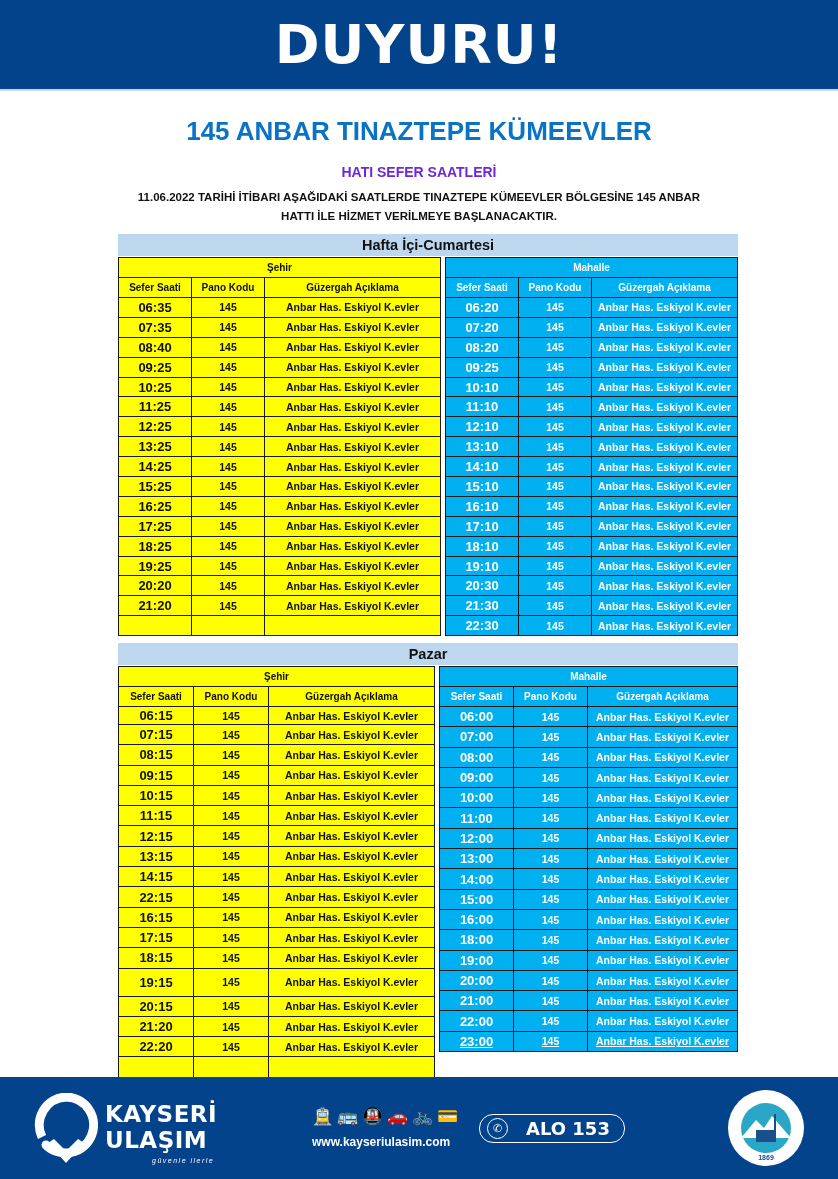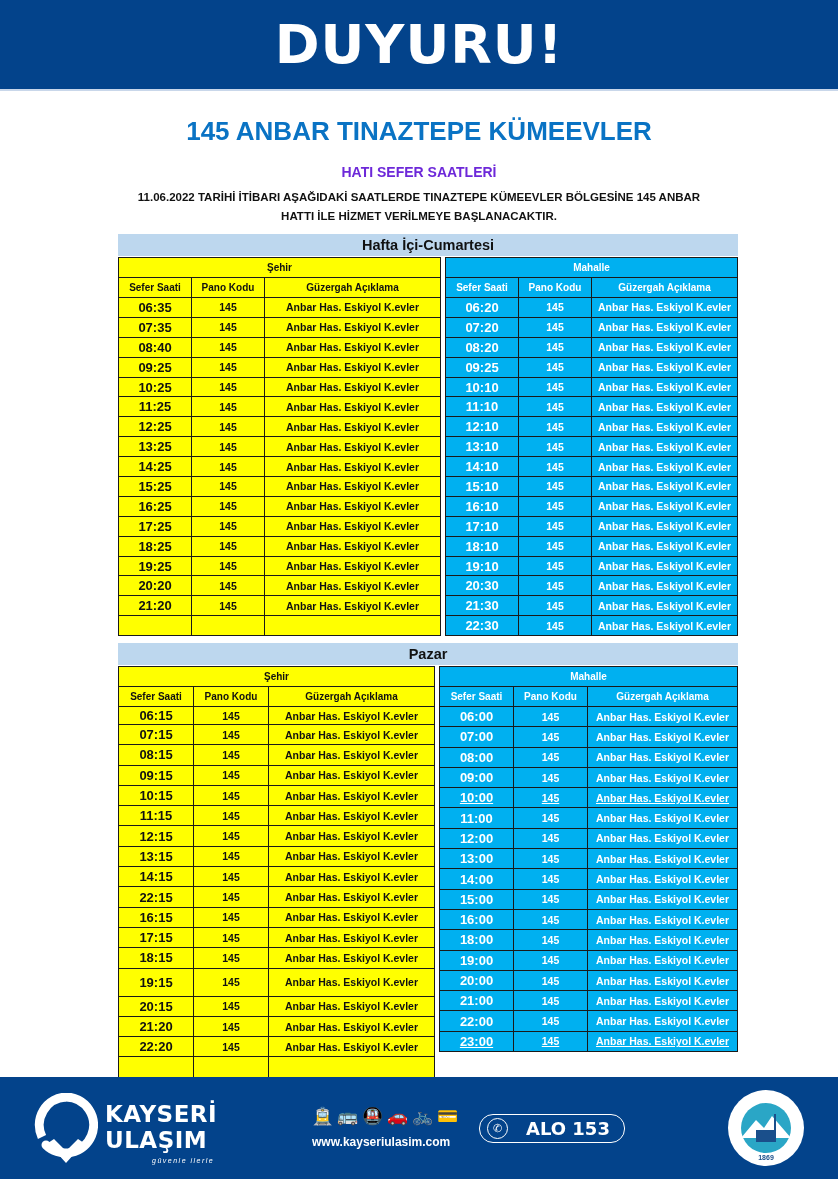--- a/index.html
+++ b/index.html
@@ -442,21 +442,21 @@
       <tr style="height: 20.3px;">
         <td class="time">08:00</td>
         <td class="code">145</td>
         <td class="desc">Anbar Has. Eskiyol K.evler</td>
       </tr>
       <tr style="height: 20.3px;">
         <td class="time">09:00</td>
         <td class="code">145</td>
         <td class="desc">Anbar Has. Eskiyol K.evler</td>
       </tr>
-      <tr style="height: 20.3px; text-decoration: underline;">
+      <tr style="height: 20.3px;">
         <td class="time">10:00</td>
         <td class="code">145</td>
         <td class="desc">Anbar Has. Eskiyol K.evler</td>
       </tr>
       <tr style="height: 20.3px;">
         <td class="time">11:00</td>
         <td class="code">145</td>
         <td class="desc">Anbar Has. Eskiyol K.evler</td>
       </tr>
       <tr style="height: 20.3px;">

